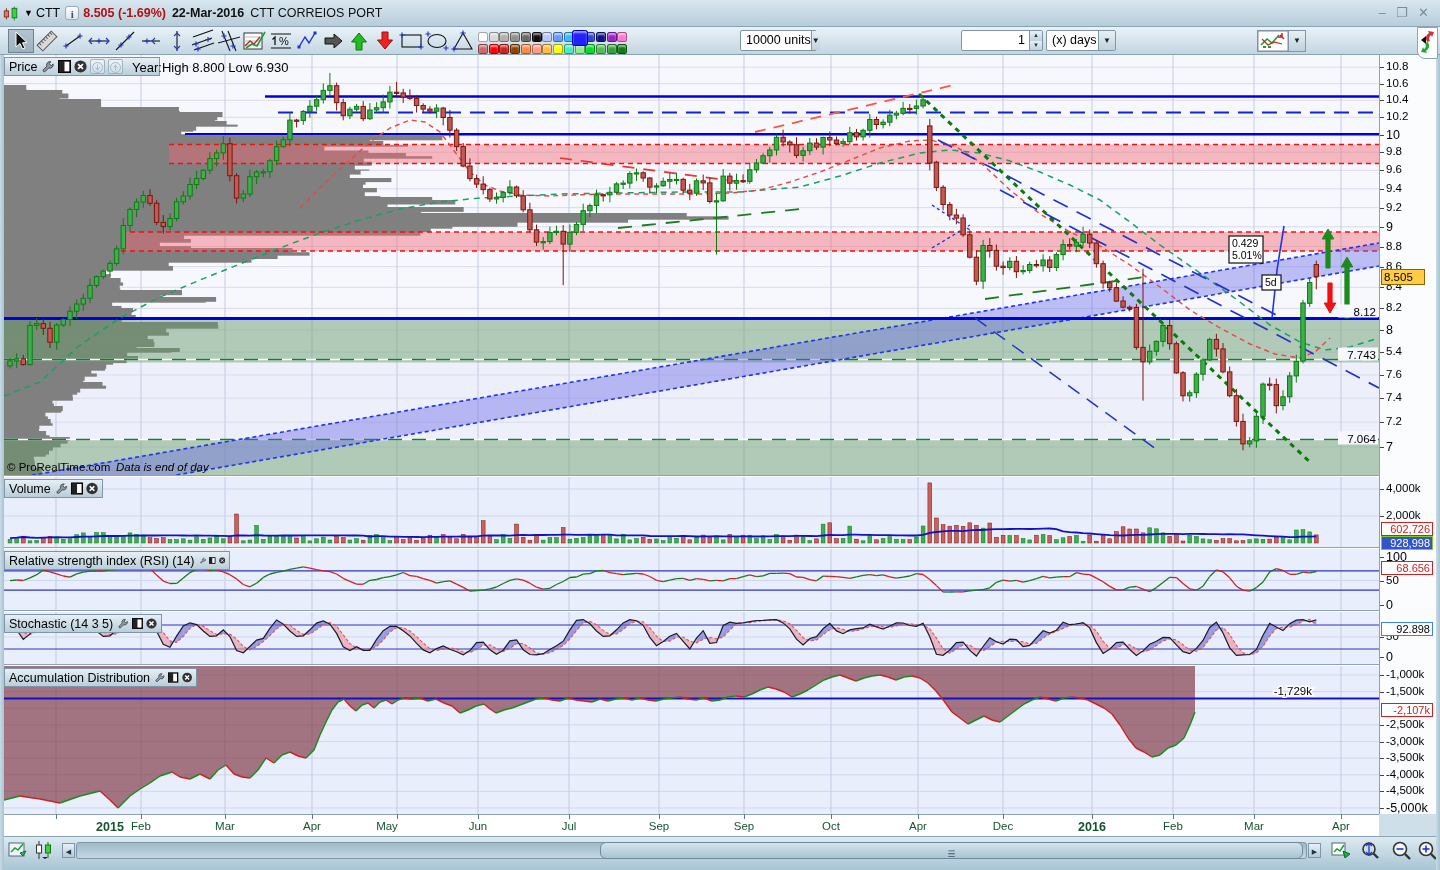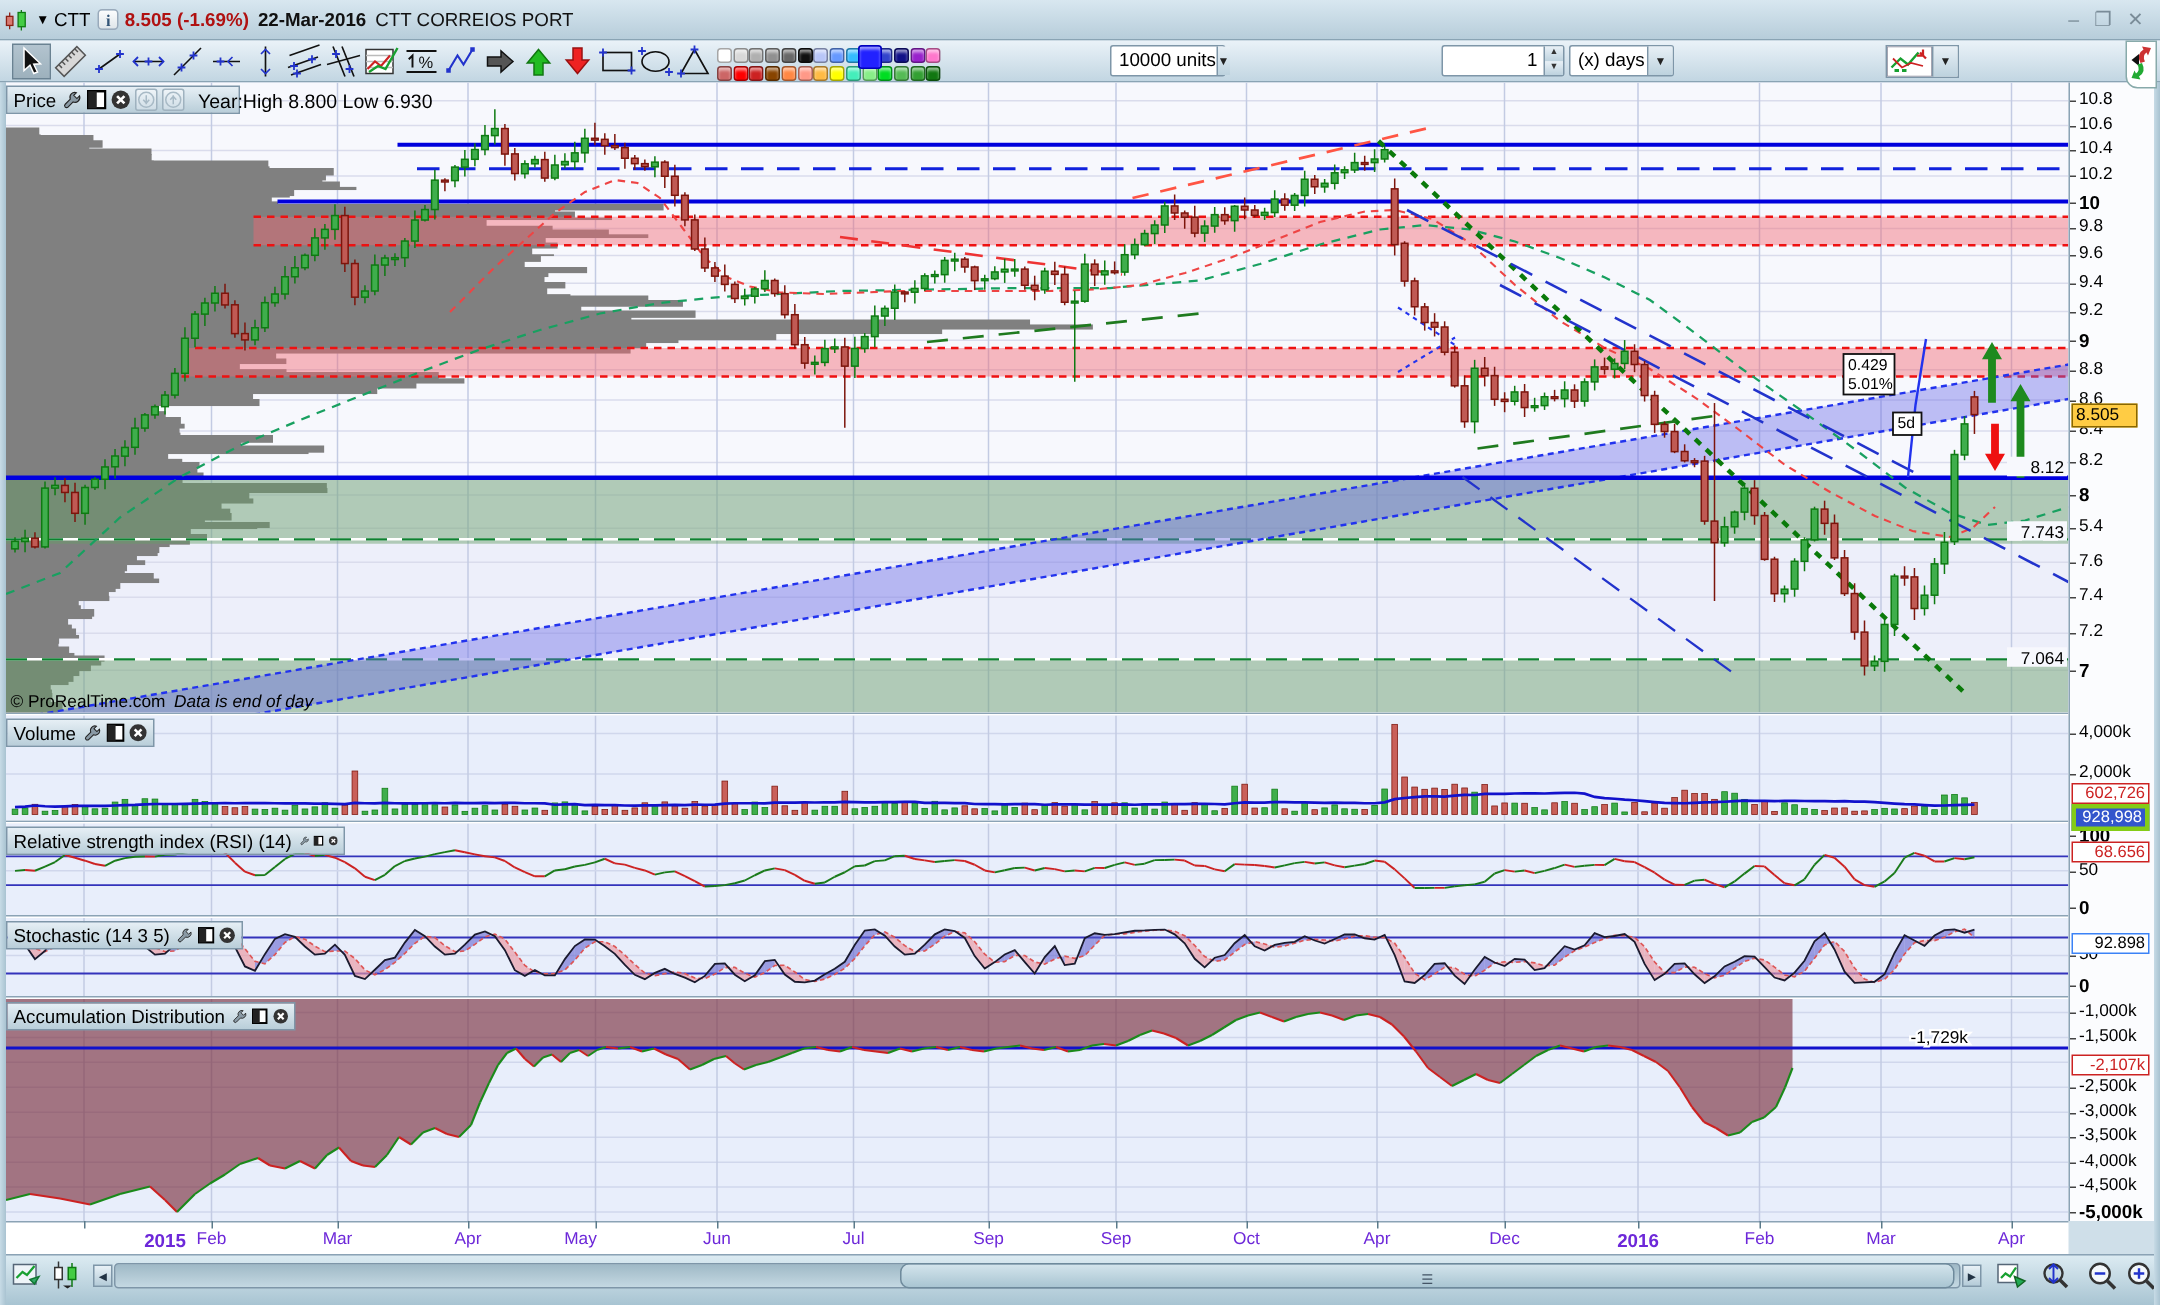--- a/index.html
+++ b/index.html
@@ -16,24 +16,24 @@
 .cbtn{width:17px;background:linear-gradient(#e8f0f6,#bdd2de);border-left:1px solid #7e96a8;font-size:8px;text-align:center;line-height:19px;color:#222}
 .spin{width:13px;border-left:1px solid #7e96a8;display:flex;flex-direction:column}
 .spin i{flex:1;font-size:6px;font-style:normal;text-align:center;background:linear-gradient(#e8f0f6,#bdd2de);line-height:9px;color:#333}
 .chartbtn{position:absolute;left:1257px;top:3px;height:22px;display:flex;border:1px solid #7e96a8;background:#fff}
 .pane{position:absolute}
 .ptab{position:absolute;height:19px;background:linear-gradient(#e6eff5,#b9ced9);border:1px solid #7e96a8;display:flex;align-items:center;gap:3px;padding:0 4px;z-index:5}
 .ptxt{font-size:12.5px;color:#000;white-space:nowrap;margin-right:2px}
 .axis{position:absolute;left:1379px;top:55px;width:57px;height:759px;background:#fbfcfe;border-left:1px solid #8ba3b5}
 .tick{position:absolute;left:0;width:4px;height:1px;background:#444}
 .alab{position:absolute;left:6px;font-size:11.5px;color:#000;white-space:nowrap}
-.alab.b{font-weight:bold;font-size:12.5px}
+.alab.b{font-weight:normal;font-size:12.5px}
 .curp{position:absolute;left:1px;width:44px;font-size:11.5px;background:#ffcc44;border:1px solid #886600;color:#000;padding:1px 2px;z-index:4}
 .vbox{position:absolute;left:1px;width:52px;font-size:11px;padding:0 2px;z-index:4;text-align:right}
-.mlab{position:absolute;width:60px;text-align:center;font-size:11.5px;color:#6d28d9}
+.mlab{position:absolute;width:60px;text-align:center;font-size:11.5px;color:#14532d}
 .mlab.b{font-weight:bold;font-size:12.5px}
 .botbar{position:absolute;left:0;top:836px;width:1440px;height:34px;background:linear-gradient(#dcebf2,#a8c4d2);border-top:1px solid #8ba3b5}
 .sbarrow{position:absolute;top:6px;width:13px;height:15px;background:linear-gradient(#e8f1f6,#b4cbd8);border:1px solid #7e96a8;font-size:7px;text-align:center;line-height:15px;color:#234}
 .sbtrack{position:absolute;left:76px;top:5px;width:1231px;height:17px;background:linear-gradient(#9fb9c6,#c4d8e2);border:1px solid #7e96a8;border-radius:3px}
 .sbthumb{position:absolute;left:600px;top:5px;width:703px;height:17px;background:linear-gradient(#d3e4ec,#a9c5d2);border:1px solid #6e8a9c;border-radius:6px;text-align:center}
 .grip{font-size:9px;color:#456;line-height:16px}
 .frame{position:absolute;background:linear-gradient(90deg,#c7dbe6,#a9c3d1);z-index:6}
 </style></head>
 <body>
 <div class="titlebar">
@@ -1673,21 +1673,21 @@
     <div class="tick" style="top:28.6px"></div>
     <div class="alab" style="top:21.6px">10.6</div>
     <div class="tick" style="top:12.2px"></div>
     <div class="alab" style="top:5.2px">10.8</div>
     <div class="curp" style="top:214px">8.505</div>
     <div class="tick" style="top:434px"></div>
     <div class="alab" style="top:427px">4,000k</div>
     <div class="tick" style="top:461px"></div>
     <div class="alab" style="top:454px">2,000k</div>
     <div class="vbox" style="top:467px;color:#cc2222;border:1px solid #cc2222;background:#fff">602,726</div>
-    <div class="vbox" style="top:481px;color:#fff;background:#3355cc;border:3px solid #84cc16">928,998</div>
+    <div class="vbox" style="top:481px;color:#fff;background:#3355cc;border:1px solid #84cc16">928,998</div>
     <div class="tick" style="top:501.5px"></div>
     <div class="alab b" style="top:494.5px">100</div>
     <div class="tick" style="top:525.5px"></div>
     <div class="alab" style="top:518.5px">50</div>
     <div class="tick" style="top:549.5px"></div>
     <div class="alab b" style="top:542.5px">0</div>
     <div class="vbox" style="top:506px;color:#cc2222;border:1px solid #cc2222;background:#fff">68.656</div>
     <div class="tick" style="top:582px"></div>
     <div class="alab" style="top:575px">50</div>
     <div class="tick" style="top:602px"></div>

